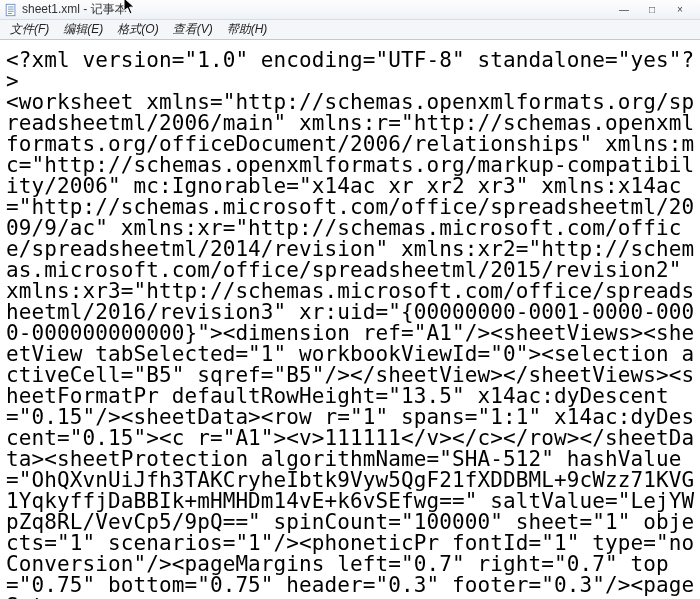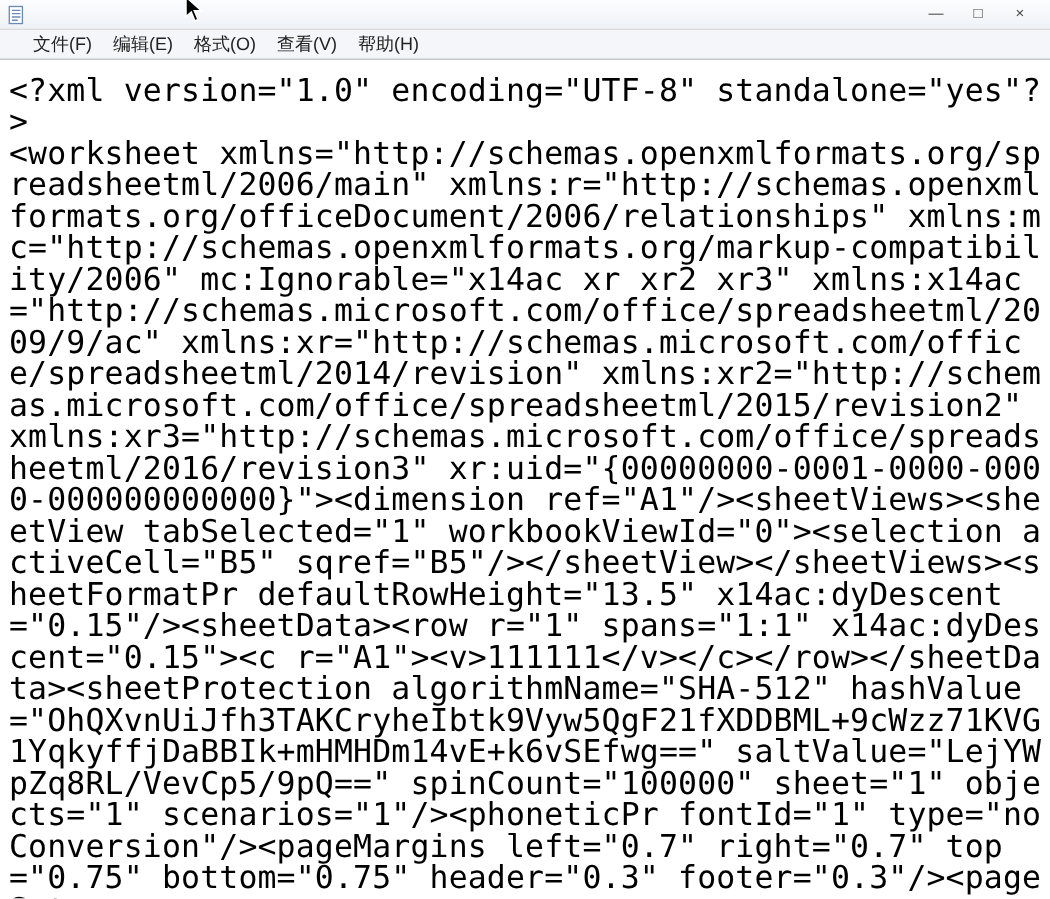--- a/index.html
+++ b/index.html
@@ -36,23 +36,24 @@
     pointer-events: none;
   }
   .cursor svg { width: 14px; height: 18px; display: block; }
 
   .menubar {
     height: 20px;
     background: #f4f6f9;
     border-bottom: 1px solid #c8c8c8;
     display: flex;
     align-items: center;
-    padding: 0 16px;
+    padding: 0 4px;
     font-size: 12px;
     color: #222;
+    font-style: italic;
   }
   .menuitem {
     padding: 2px 6px;
     margin-right: 2px;
     cursor: default;
   }
 
   .content {
     width: 700px;
     height: 559px;
@@ -75,20 +76,21 @@
 <div class="titlebar">
   <span class="doc-icon">
     <svg viewBox="0 0 16 16">
       <rect x="2.5" y="1.5" width="10" height="13" fill="#fff" stroke="#6a8bb9"></rect>
       <line x1="4.5" y1="4.5" x2="11" y2="4.5" stroke="#6a8bb9"></line>
       <line x1="4.5" y1="7" x2="11" y2="7" stroke="#6a8bb9"></line>
       <line x1="4.5" y1="9.5" x2="11" y2="9.5" stroke="#6a8bb9"></line>
       <line x1="4.5" y1="12" x2="9" y2="12" stroke="#6a8bb9"></line>
     </svg>
   </span>
+  <span class="title-text">sheet1.xml - 记事本</span>
   <span class="spacer"></span>
   <div class="winbtns">
     <div class="winbtn">
         <span>—</span>
       </div>
     <div class="winbtn">
         <span>□</span>
       </div>
     <div class="winbtn">
         <span>×</span>

